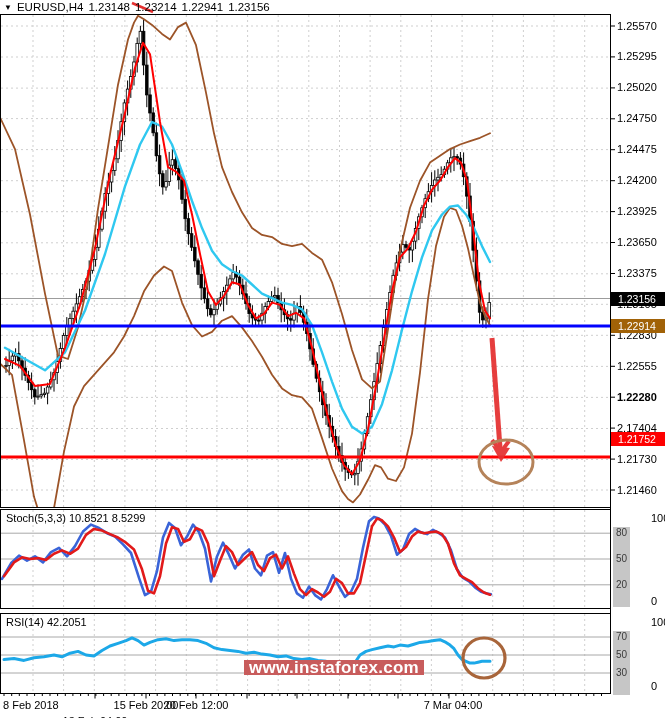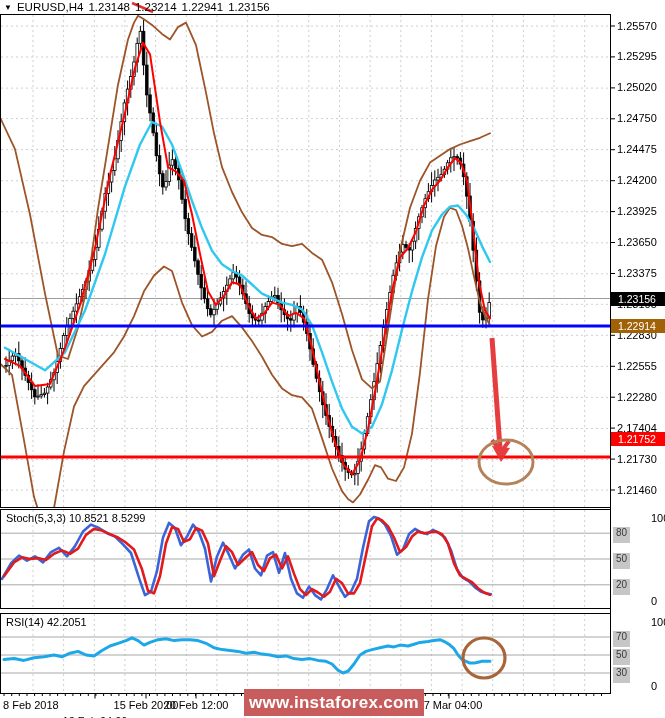--- a/index.html
+++ b/index.html
@@ -8,24 +8,24 @@
   #chart-svg{position:absolute;left:0;top:0;z-index:10;pointer-events:none;}
   .hotspot{position:absolute;z-index:1;background:transparent;}
   #titlebar{position:absolute;left:4px;top:1px;z-index:20;font-size:11.5px;color:#000;white-space:nowrap;}
   #titlebar span{margin-right:5px;}
   #symbol-dd{font-size:8px;position:relative;top:-1px;margin-right:4px;}
   .lbl{position:absolute;font-size:11px;color:#000;white-space:nowrap;z-index:20;pointer-events:none;}
   .indlabel{position:absolute;left:6px;font-size:11px;color:#000;z-index:20;pointer-events:none;}
   .badge{position:absolute;left:611px;width:54px;height:14px;color:#fff;font-size:10.5px;line-height:14px;
          padding-left:7px;box-sizing:border-box;z-index:30;pointer-events:none;}
   .scalebox{position:absolute;left:613px;font-size:10px;background:#c6c6c6;color:#3a3a3a;
-            padding:0 3px;height:16px;line-height:12px;z-index:20;pointer-events:none;}
+            padding:0 3px;height:28px;line-height:12px;z-index:20;pointer-events:none;}
   .scaleplain{position:absolute;left:613px;font-size:11px;color:#000;z-index:20;pointer-events:none;margin-left:38px;}
   .timelbl{position:absolute;font-size:11px;color:#000;top:699px;white-space:nowrap;z-index:20;pointer-events:none;}
-  #watermark{position:absolute;left:244px;top:689px;width:180px;height:27px;z-index:40;
+  #watermark{position:absolute;left:244px;top:660px;width:180px;height:15px;z-index:40;
              display:flex;align-items:center;justify-content:center;pointer-events:none;}
   #watermark span{color:#fff;font-size:17px;font-weight:bold;letter-spacing:0.3px;}
 </style>
 </head>
 <body>
 
 <div class="hotspot" style="left:0;top:15px;width:610px;height:492px;"></div>
 <div class="hotspot" style="left:0;top:510px;width:610px;height:98px;"></div>
 <div class="hotspot" style="left:0;top:614px;width:610px;height:79px;"></div>
 <div class="hotspot" style="left:611px;top:15px;width:54px;height:678px;"></div>
@@ -582,21 +582,21 @@
     <div class="lbl" style="left: 617px; top: 81.4px;">1.25020</div>
     <div class="lbl" style="left: 617px; top: 112.3px;">1.24750</div>
     <div class="lbl" style="left: 617px; top: 143.2px;">1.24475</div>
     <div class="lbl" style="left: 617px; top: 174.2px;">1.24200</div>
     <div class="lbl" style="left: 617px; top: 205.1px;">1.23925</div>
     <div class="lbl" style="left: 617px; top: 236px;">1.23650</div>
     <div class="lbl" style="left: 617px; top: 267px;">1.23375</div>
     <div class="lbl" style="left: 617px; top: 297.9px;">1.23105</div>
     <div class="lbl" style="left: 617px; top: 328.8px;">1.22830</div>
     <div class="lbl" style="left: 617px; top: 359.8px;">1.22555</div>
-    <div class="lbl" style="left: 617px; top: 390.7px;">1.22280</div>
+    <div class="lbl" style="left: 617px; top: 390.7px; font-weight: bold;">1.22280</div>
     <div class="lbl" style="left: 617px; top: 421.6px;">2.17404</div>
     <div class="lbl" style="left: 617px; top: 452.6px;">1.21730</div>
     <div class="lbl" style="left: 617px; top: 483.5px;">1.21460</div>
     <div class="badge" style="top: 291.5px; background: rgb(0, 0, 0);">1.23156</div>
     <div class="badge" style="top: 318.9px; background: #a16207;">1.22914</div>
     <div class="badge" style="top: 432px; background: rgb(254, 0, 0);">1.21752</div>
     <div class="scaleplain" style="top: 512px;">100</div>
     <div class="scalebox" style="top: 527.2px;">80</div>
     <div class="scalebox" style="top: 553px;">50</div>
     <div class="scalebox" style="top: 578.8px;">20</div>

